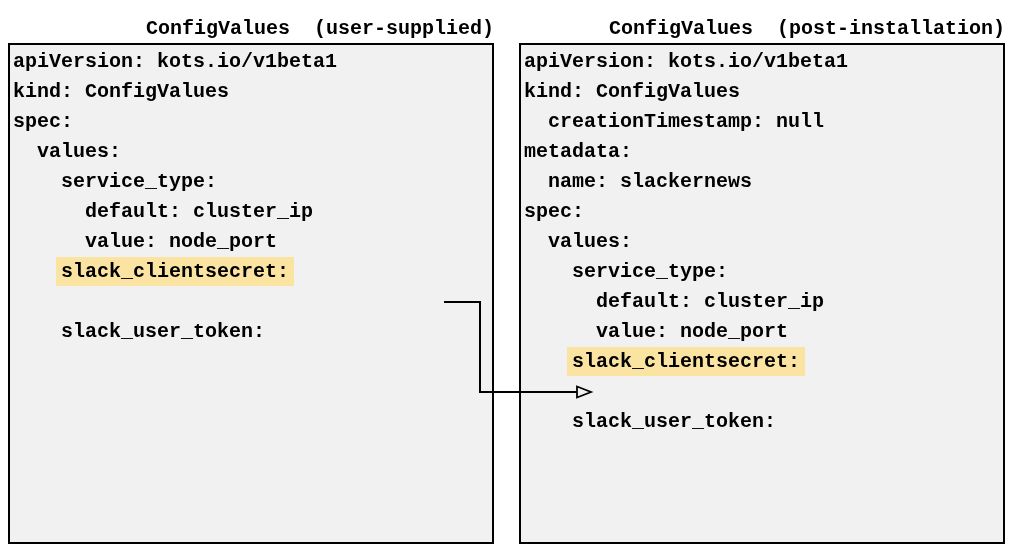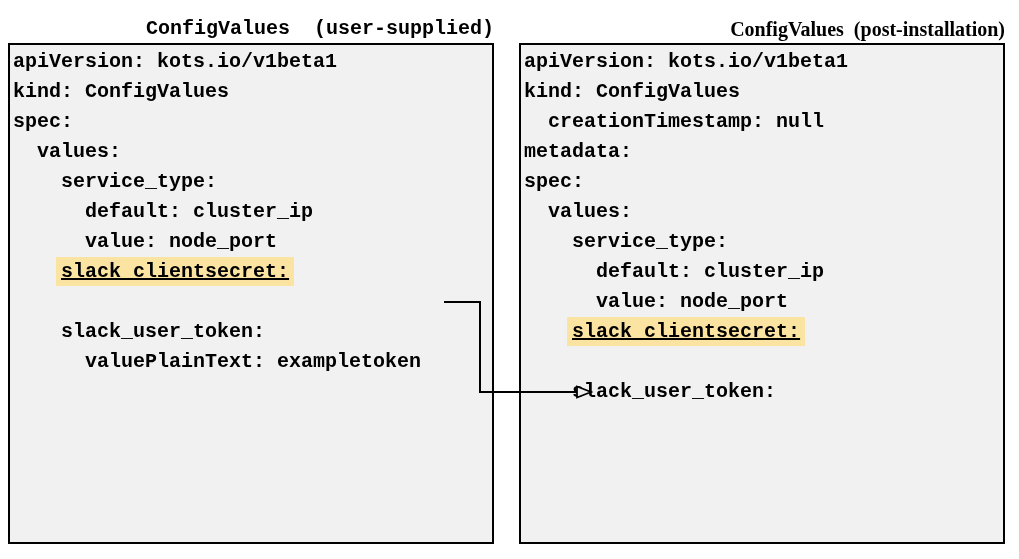--- a/index.html
+++ b/index.html
@@ -20,21 +20,21 @@
     position: absolute;
     top: 6px;
     height: 30px;
     line-height: 30px;
     font-size: 20px;
     text-align: right;
     white-space: pre;
     margin-top: 8px;
   }
   #title-left  { left: 8px;   width: 486px; }
-  #title-right { left: 519px; width: 486px; font-family: Liberation Serif, serif; }
+  #title-right { left: 519px; width: 486px; }
   .code-box {
     position: absolute;
     top: 43px;
     width: 486px;
     height: 501px;
     box-sizing: border-box;
     border: 2px solid var(--border-color, #000);
     background: var(--panel-bg, #f1f1f1);
     padding: 2px 0 0 3px;
   }
@@ -43,21 +43,20 @@
   .code-line {
     white-space: pre;
     height: 30px;
     line-height: 30px;
     font-size: 20px;
   }
   .hl {
     background: var(--highlight, #fbe3a2);
     padding: 3px 5px;
     margin-left: -5px;
-    text-decoration: underline;
   }
   svg.arrow-overlay {
     position: absolute;
     left: 0;
     top: 0;
     pointer-events: none;
   }
 </style>
 </head>
 <body>
@@ -70,28 +69,28 @@
     <div class="code-line"><span></span><span>apiVersion: kots.io/v1beta1</span></div>
     <div class="code-line"><span></span><span>kind: ConfigValues</span></div>
     <div class="code-line"><span></span><span>spec:</span></div>
     <div class="code-line"><span>  </span><span>values:</span></div>
     <div class="code-line"><span>    </span><span>service_type:</span></div>
     <div class="code-line"><span>      </span><span>default: cluster_ip</span></div>
     <div class="code-line"><span>      </span><span>value: node_port</span></div>
     <div class="code-line"><span>    </span><span class="hl">slack_clientsecret:</span></div>
     <div class="code-line"><span>      </span></div>
     <div class="code-line"><span>    </span><span>slack_user_token:</span></div>
-    <div class="code-line"><span>      </span><span>valuePlainText: exampletoken</span></div>
   </div>
 
 <div class="code-box" id="box-right">
     <div class="code-line"><span></span><span>apiVersion: kots.io/v1beta1</span></div>
     <div class="code-line"><span></span><span>kind: ConfigValues</span></div>
     <div class="code-line"><span>  </span><span>creationTimestamp: null</span></div>
     <div class="code-line"><span></span><span>metadata:</span></div>
+    <div class="code-line"><span>  </span><span>name: slackernews</span></div>
     <div class="code-line"><span></span><span>spec:</span></div>
     <div class="code-line"><span>  </span><span>values:</span></div>
     <div class="code-line"><span>    </span><span>service_type:</span></div>
     <div class="code-line"><span>      </span><span>default: cluster_ip</span></div>
     <div class="code-line"><span>      </span><span>value: node_port</span></div>
     <div class="code-line"><span>    </span><span class="hl">slack_clientsecret:</span></div>
     <div class="code-line"><span>      </span></div>
     <div class="code-line"><span>    </span><span>slack_user_token:</span></div>
   </div>
 

